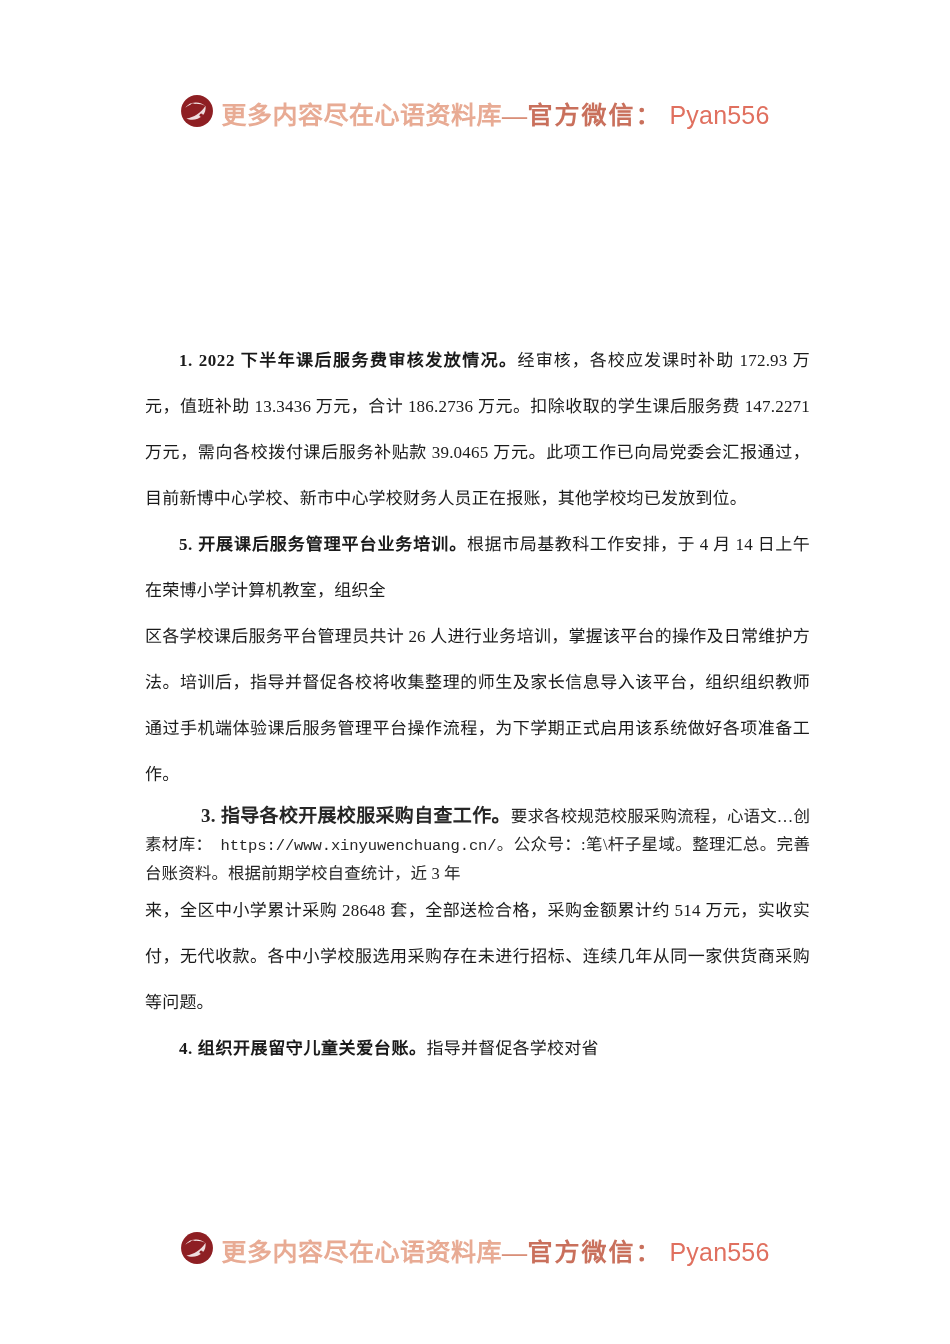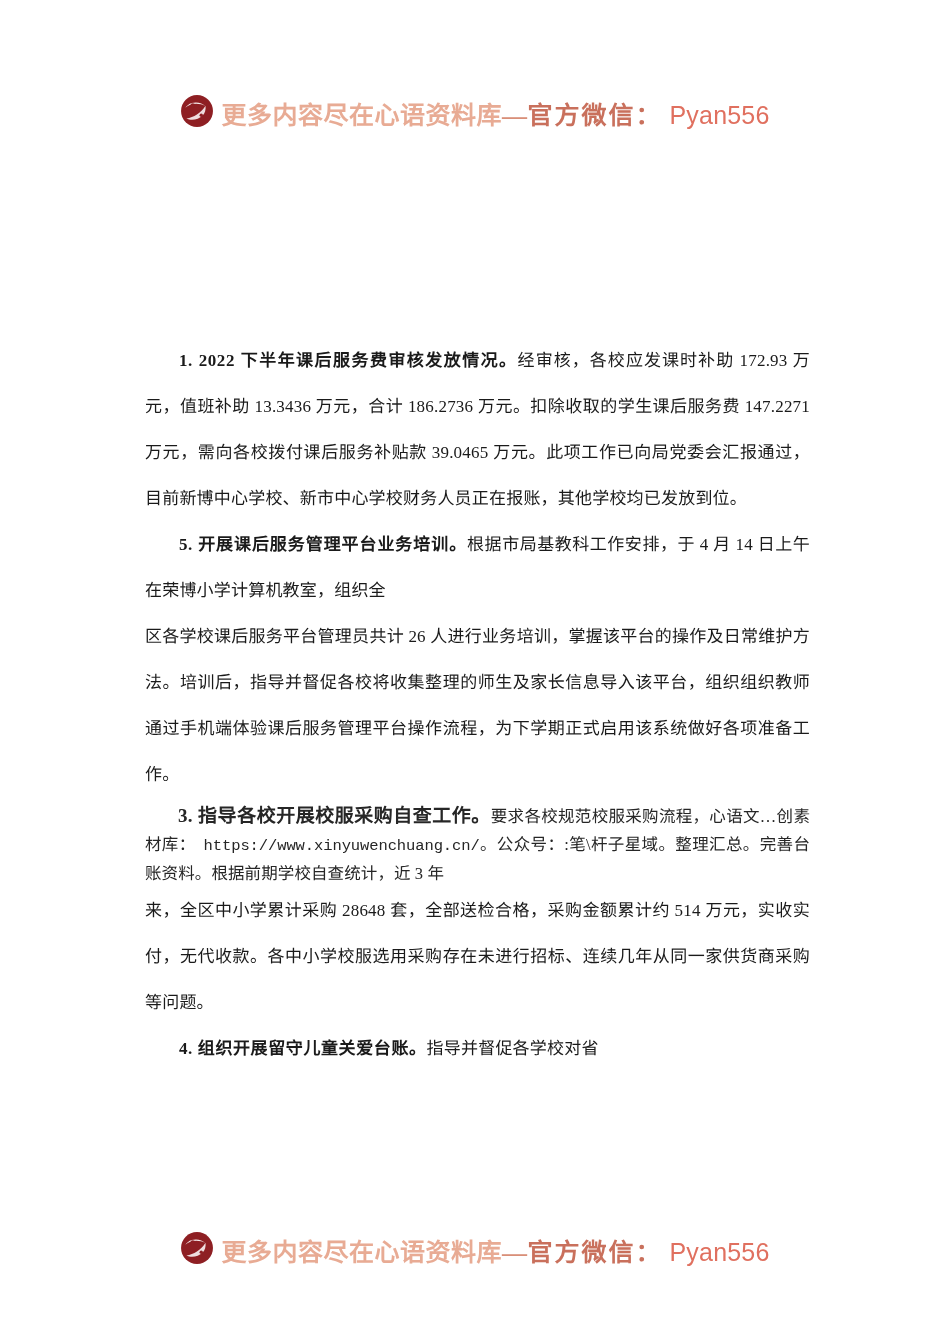--- a/index.html
+++ b/index.html
@@ -118,20 +118,21 @@
     text-justify: inter-character;
     color: #262626;
     letter-spacing: 0.1px;
     word-break: break-all;
     text-indent: 2em;
   }
   p.para-small .lead-small {
     font-weight: 700;
     font-size: 19px;
     letter-spacing: 0.3px;
+    margin-left: 23px;
   }
   p.para-small .url {
     font-family: "Liberation Mono", "DejaVu Sans Mono", monospace;
     font-size: 15.5px;
     letter-spacing: -0.1px;
     padding-left: 8px;
   }
 
   .spacer-sm { height: 4px; }
 </style>

